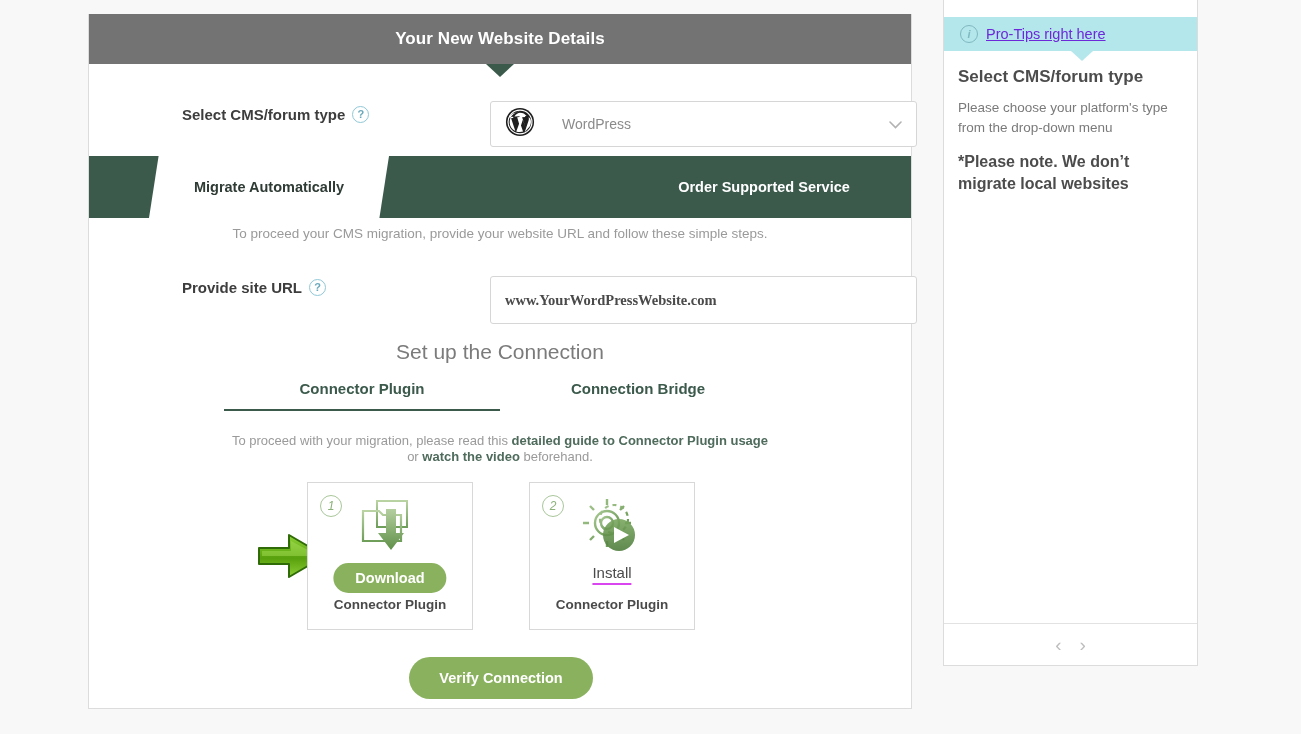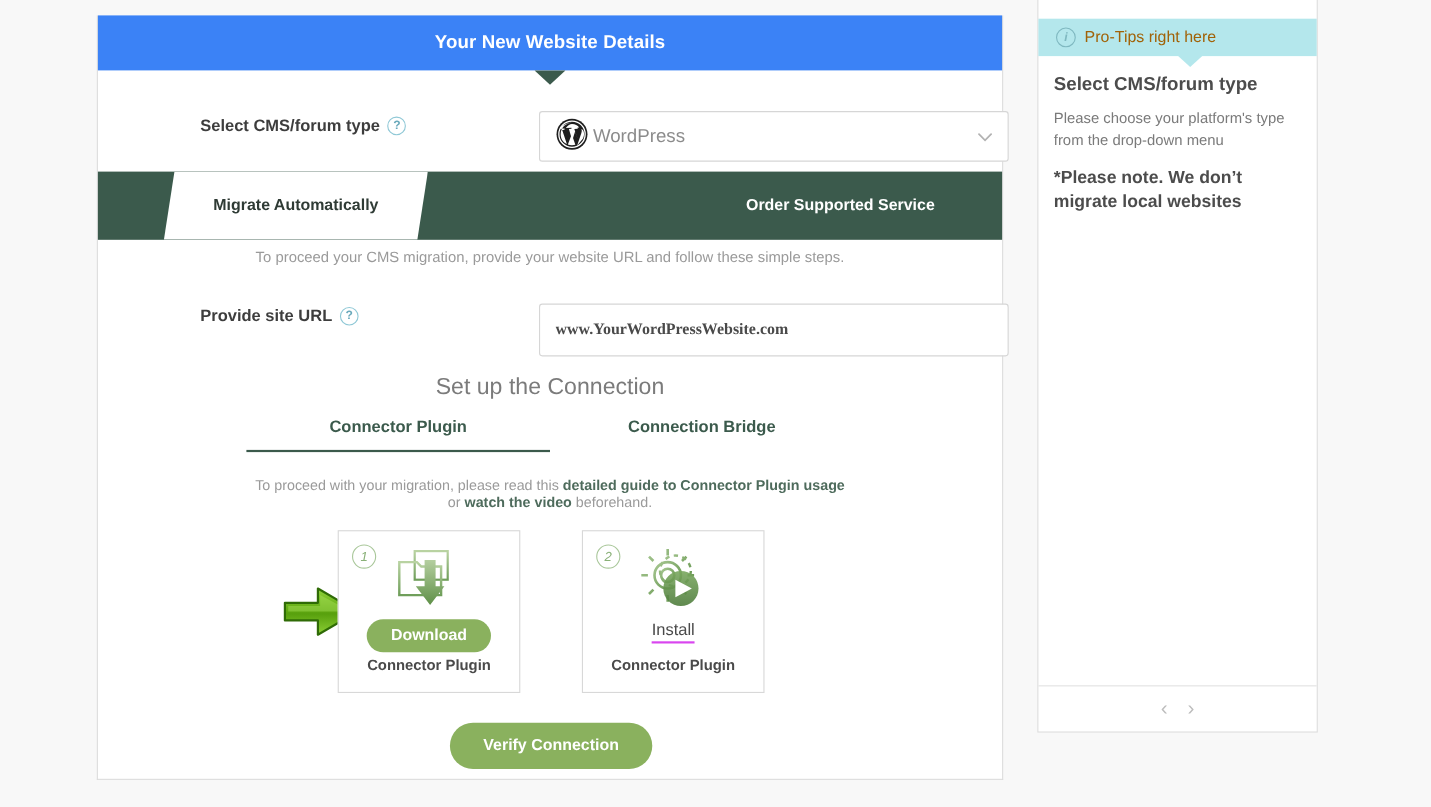--- a/index.html
+++ b/index.html
@@ -18,21 +18,21 @@
     position: absolute;
     left: 88px; top: 14px;
     width: 824px; height: 695px;
     background: #ffffff;
     border: 1px solid #dcdcdc;
     border-top: none;
   }
 
   .panel-header {
     height: 50px;
-    background: #3b82f6;
+    background: #737373;
     color: #ffffff;
     display: flex;
     align-items: center;
     justify-content: center;
     font-size: 17px;
     font-weight: bold;
     letter-spacing: .1px;
     position: relative;
   }
   .header-notch {
@@ -81,22 +81,22 @@
     border: 1px solid #d6d6d6;
     border-radius: 3px;
     background: #fff;
     display: flex;
     align-items: center;
     padding: 0 14px;
     cursor: pointer;
   }
   .wp-logo { width: 30px; height: 30px; flex: 0 0 auto; }
   .cms-select-text {
-    margin-left: 4px;
-    font-size: 17px;
+    margin-left: 27px;
+    font-size: 14px;
     color: #8b8b8b;
   }
   .cms-caret {
     margin-left: auto;
     color: #b2b2b2;
     font-size: 13px;
     line-height: 1;
   }
 
   
@@ -323,21 +323,22 @@
     font-size: 11px;
     font-weight: bold;
     font-style: italic;
     display: inline-flex;
     align-items: center;
     justify-content: center;
     line-height: 1;
   }
   .protips-label {
     font-size: 14.5px;
-    color: #a16207;
+    color: #6d28d9;
+    text-decoration: underline;
   }
   .protips-notch {
     position: absolute;
     left: 127px; top: 60px;
     width: 0; height: 0;
     border-left: 11px solid transparent;
     border-right: 11px solid transparent;
     border-top: 10px solid #b4e7ec;
   }
   .tip-body { position: absolute; left: 0; top: 76px; width: 253px; padding: 0 14px; }

